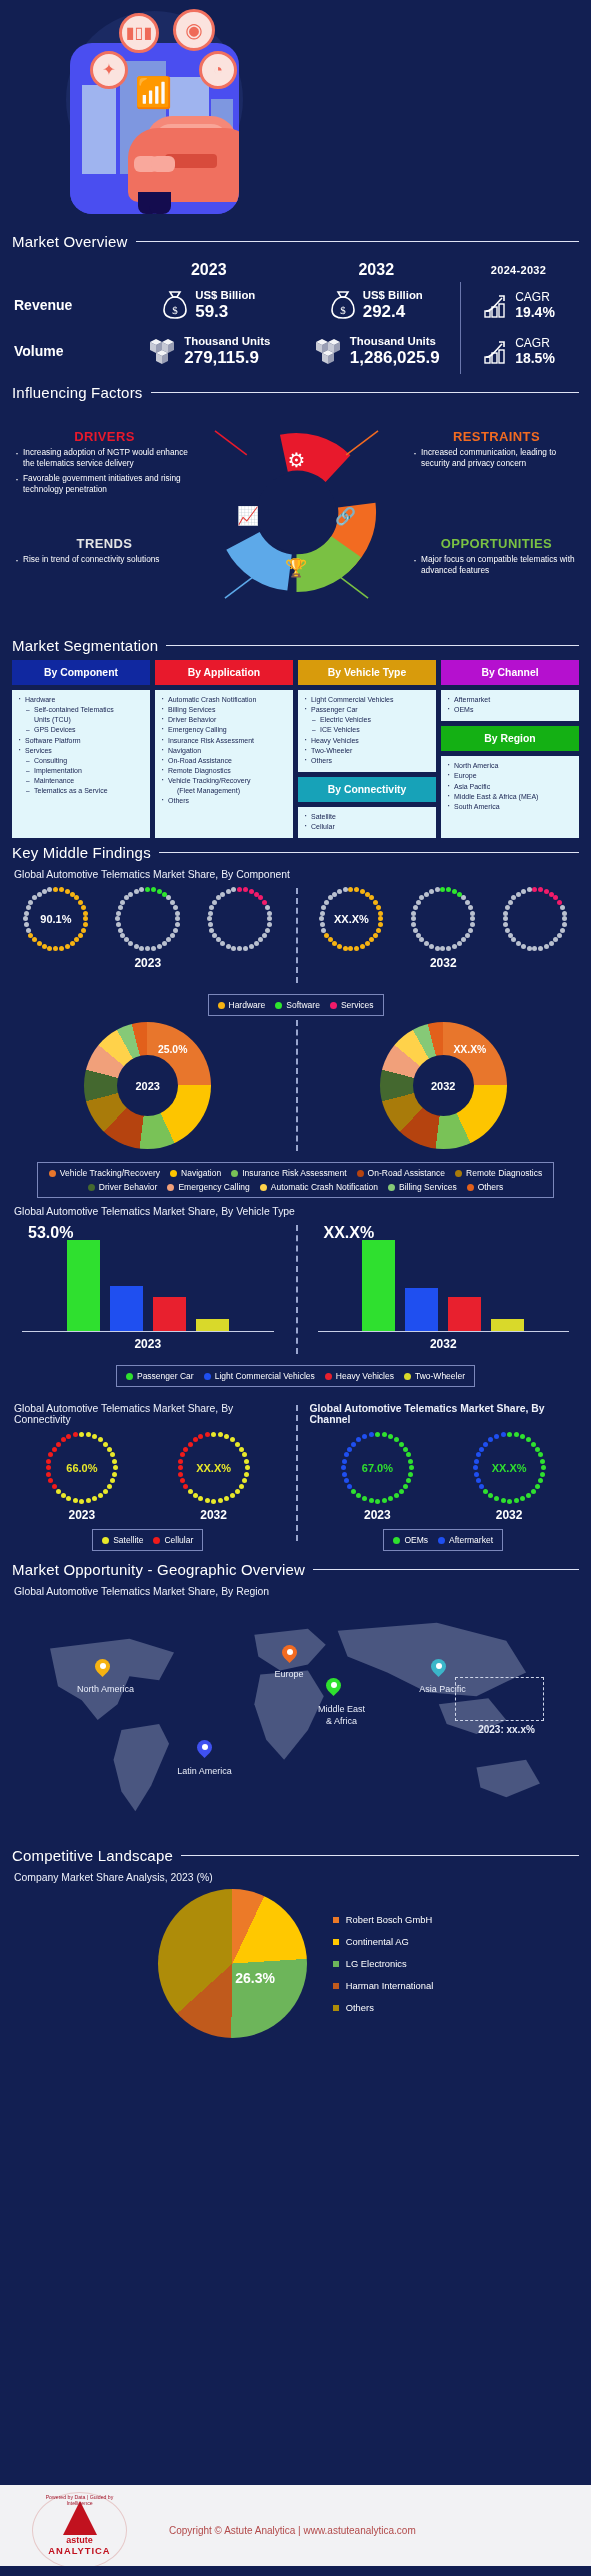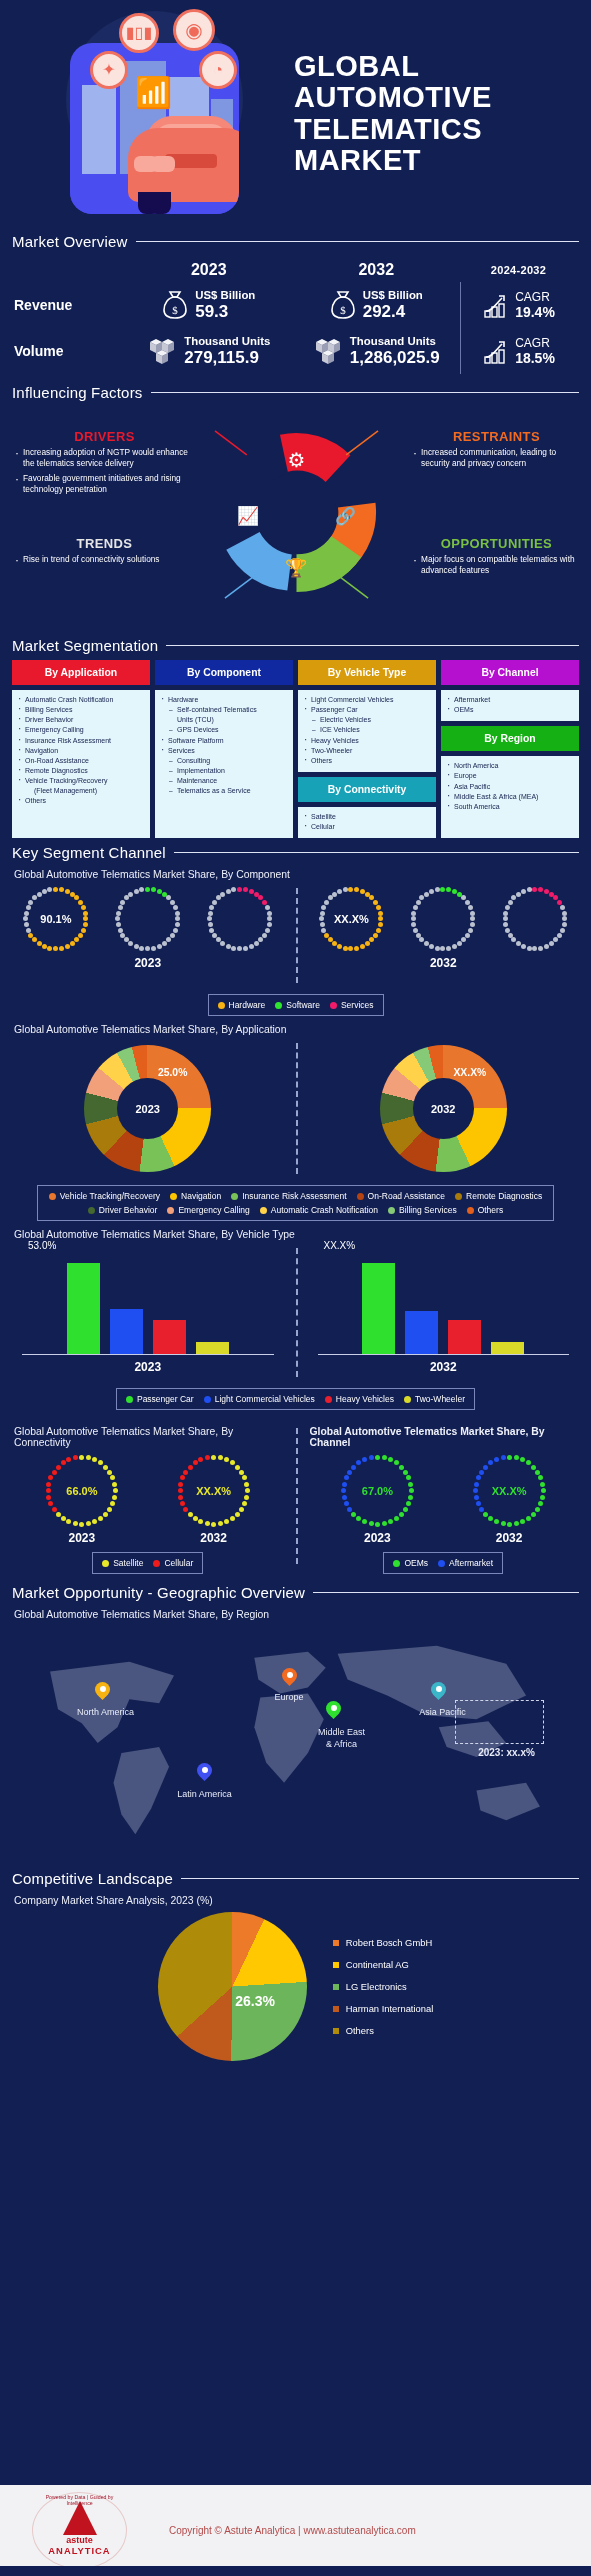--- a/index.html
+++ b/index.html
@@ -105,21 +105,21 @@
   .sq{ width:6px;height:6px; display:inline-block;}
 
   .dots-row{ display:flex; justify-content:space-around; align-items:center;}
   .dring{ position:relative; }
   .dring .ctr{ position:absolute; inset:0; display:flex; align-items:center; justify-content:center;
                font-size:11px; font-weight:700;}
 
   .bars{ display:flex; align-items:flex-end; justify-content:center; gap:10px; height:111px;
          border-bottom:1.5px solid #c8cfe6; margin:0 22px; position:relative;}
   .bar{ width:33px; }
-  .blabel{ position:absolute; font-size:10px; font-weight:400; }
+  .blabel{ position:absolute; font-size:16px; font-weight:700;margin-top:7px; }
 
   
   .mapwrap{ position:relative; height: 238px; margin: 4px 10px 0; }
   .pin{ position:absolute; width:15px; height:21px; }
   .pin .pbody{ width:15px;height:15px;border-radius:50% 50% 50% 0; transform:rotate(-45deg); }
   .pin .pdot{ position:absolute; left:4.5px; top:4px; width:6px;height:6px;border-radius:50%; background:#fff;}
   .mlab{ position:absolute; font-size:9px; color:#e8ecf8; text-align:center; line-height:1.25;}
   .callout{ position:absolute; border:1px dashed #cfd6ea; }
 
   
@@ -164,26 +164,20 @@
         <div class="lamp l"></div>
           <div class="lamp r"></div>
         <div class="wheel l"></div>
           <div class="wheel r"></div>
       </div>
       <div class="bubble" style="left:91px;top:6px;width:40px;height:40px;">▮▯▮</div>
       <div class="bubble" style="left:145px;top:2px;width:42px;height:42px;font-size:20px;">◉</div>
       <div class="bubble" style="left:62px;top:44px;width:38px;height:38px;">✦</div>
       <div class="bubble" style="left:171px;top:44px;width:38px;height:38px;">◔</div>
       <div class="wifi">📶</div>
-    </div>
-    <div class="hero-title">
-      <div>GLOBAL</div>
-      <div>AUTOMOTIVE</div>
-      <div>TELEMATICS</div>
-      <div>MARKET</div>
     </div>
   </div>
 
   <div class="sect">
     <div class="sect-head">
       <div class="t">Market Overview</div>
       <div class="rule"></div>
     </div>
   </div>
 
@@ -347,57 +341,57 @@
   <div class="sect">
     <div class="sect-head">
       <div class="t">Market Segmentation</div>
       <div class="rule"></div>
     </div>
   </div>
 
   <div class="seg">
 
     <div class="seg-col">
+      <div class="seg-hd" style="background:#1028a0">By Component</div>
+      <div class="seg-bd">
+          <ul id="seg0">
+            <li>Hardware</li>
+            <li class="sub">Self-contained Telematics</li>
+            <li class="sub cont">Units (TCU)</li>
+            <li class="sub">GPS Devices</li>
+            <li>Software Platform</li>
+            <li>Services</li>
+            <li class="sub">Consulting</li>
+            <li class="sub">Implementation</li>
+            <li class="sub">Maintenance</li>
+            <li class="sub">Telematics as a Service</li>
+          </ul>
+        </div>
+    </div>
+
+    <div class="seg-col">
       <div class="seg-hd" style="background:#e8192c">By Application</div>
       <div class="seg-bd">
           <ul id="seg1">
             <li>Automatic Crash Notification</li>
             <li>Billing Services</li>
             <li>Driver Behavior</li>
             <li>Emergency Calling</li>
             <li>Insurance Risk Assessment</li>
             <li>Navigation</li>
             <li>On-Road Assistance</li>
             <li>Remote Diagnostics</li>
             <li>Vehicle Tracking/Recovery</li>
             <li class="sub cont">(Fleet Management)</li>
             <li>Others</li>
           </ul>
         </div>
     </div>
 
     <div class="seg-col">
-      <div class="seg-hd" style="background:#1028a0">By Component</div>
-      <div class="seg-bd">
-          <ul id="seg0">
-            <li>Hardware</li>
-            <li class="sub">Self-contained Telematics</li>
-            <li class="sub cont">Units (TCU)</li>
-            <li class="sub">GPS Devices</li>
-            <li>Software Platform</li>
-            <li>Services</li>
-            <li class="sub">Consulting</li>
-            <li class="sub">Implementation</li>
-            <li class="sub">Maintenance</li>
-            <li class="sub">Telematics as a Service</li>
-          </ul>
-        </div>
-    </div>
-
-    <div class="seg-col">
       <div class="seg-hd" style="background:#d89b0c">By Vehicle Type</div>
       <div class="seg-bd" style="flex:0 0 auto">
           <ul id="seg2">
             <li>Light Commercial Vehicles</li>
             <li>Passenger Car</li>
             <li class="sub">Electric Vehicles</li>
             <li class="sub">ICE Vehicles</li>
             <li>Heavy Vehicles</li>
             <li>Two-Wheeler</li>
             <li>Others</li>
@@ -428,21 +422,21 @@
             <li>Asia Pacific</li>
             <li>Middle East &amp; Africa (MEA)</li>
             <li>South America</li>
           </ul>
         </div>
     </div>
   </div>
 
   <div class="sect" style="margin-top:6px;">
     <div class="sect-head">
-      <div class="t">Key Segment Channel</div>
+      <div class="t">Key Middle Findings</div>
       <div class="rule"></div>
     </div>
   </div>
 
   <div class="ch-cap">Global Automotive Telematics Market Share, By Component</div>
   <div class="split" style="height:103px;">
     <div class="vdiv"></div>
     <div>
       <div class="dots-row" style="padding:0 10px;">
         <div class="dring" id="dc0" style="width: 70px; height: 70px;">
@@ -668,21 +662,20 @@
       <div class="li">
         <span class="dot" style="background: rgb(46, 230, 46);"></span>
         <span>Software</span>
       </div>
       <div class="li">
         <span class="dot" style="background: rgb(242, 27, 106);"></span>
         <span>Services</span>
       </div>
     </div>
 
-  <div class="ch-cap">Global Automotive Telematics Market Share, By Application</div>
   <div class="split" style="height:139px;">
     <div class="vdiv"></div>
     <div style="display:flex;justify-content:center;align-items:center;">
       <div id="ap0" style="position: relative; width: 127px; height: 127px; border-radius: 50%; background: conic-gradient(rgb(232, 118, 44) 0deg, rgb(232, 118, 44) 90deg, rgb(253, 197, 0) 90deg, rgb(253, 197, 0) 154.8deg, rgb(121, 194, 87) 154.8deg, rgb(121, 194, 87) 187.2deg, rgb(181, 67, 15) 187.2deg, rgb(181, 67, 15) 223.2deg, rgb(169, 123, 10) 223.2deg, rgb(169, 123, 10) 255.6deg, rgb(68, 104, 47) 255.6deg, rgb(68, 104, 47) 284.4deg, rgb(241, 160, 122) 284.4deg, rgb(241, 160, 122) 309.6deg, rgb(255, 210, 74) 309.6deg, rgb(255, 210, 74) 331.2deg, rgb(134, 201, 119) 331.2deg, rgb(134, 201, 119) 345.6deg, rgb(226, 96, 27) 345.6deg, rgb(226, 96, 27) 360deg);">
           <div style="position: absolute; left: 26%; top: 26%; width: 48%; height: 48%; border-radius: 50%; background: rgb(18, 31, 82); display: flex; align-items: center; justify-content: center; font-size: 11px; font-weight: 700; color: rgb(255, 255, 255);">2023</div>
           <div style="position: absolute; left: 58%; top: 17%; font-size: 10.4px; font-weight: 700; color: rgb(255, 255, 255);">25.0%</div>
         </div>
     </div>
     <div style="display:flex;justify-content:center;align-items:center;">
       <div id="ap1" style="position: relative; width: 127px; height: 127px; border-radius: 50%; background: conic-gradient(rgb(232, 118, 44) 0deg, rgb(232, 118, 44) 90deg, rgb(253, 197, 0) 90deg, rgb(253, 197, 0) 154.8deg, rgb(121, 194, 87) 154.8deg, rgb(121, 194, 87) 187.2deg, rgb(181, 67, 15) 187.2deg, rgb(181, 67, 15) 223.2deg, rgb(169, 123, 10) 223.2deg, rgb(169, 123, 10) 255.6deg, rgb(68, 104, 47) 255.6deg, rgb(68, 104, 47) 284.4deg, rgb(241, 160, 122) 284.4deg, rgb(241, 160, 122) 309.6deg, rgb(255, 210, 74) 309.6deg, rgb(255, 210, 74) 331.2deg, rgb(134, 201, 119) 331.2deg, rgb(134, 201, 119) 345.6deg, rgb(226, 96, 27) 345.6deg, rgb(226, 96, 27) 360deg);">

